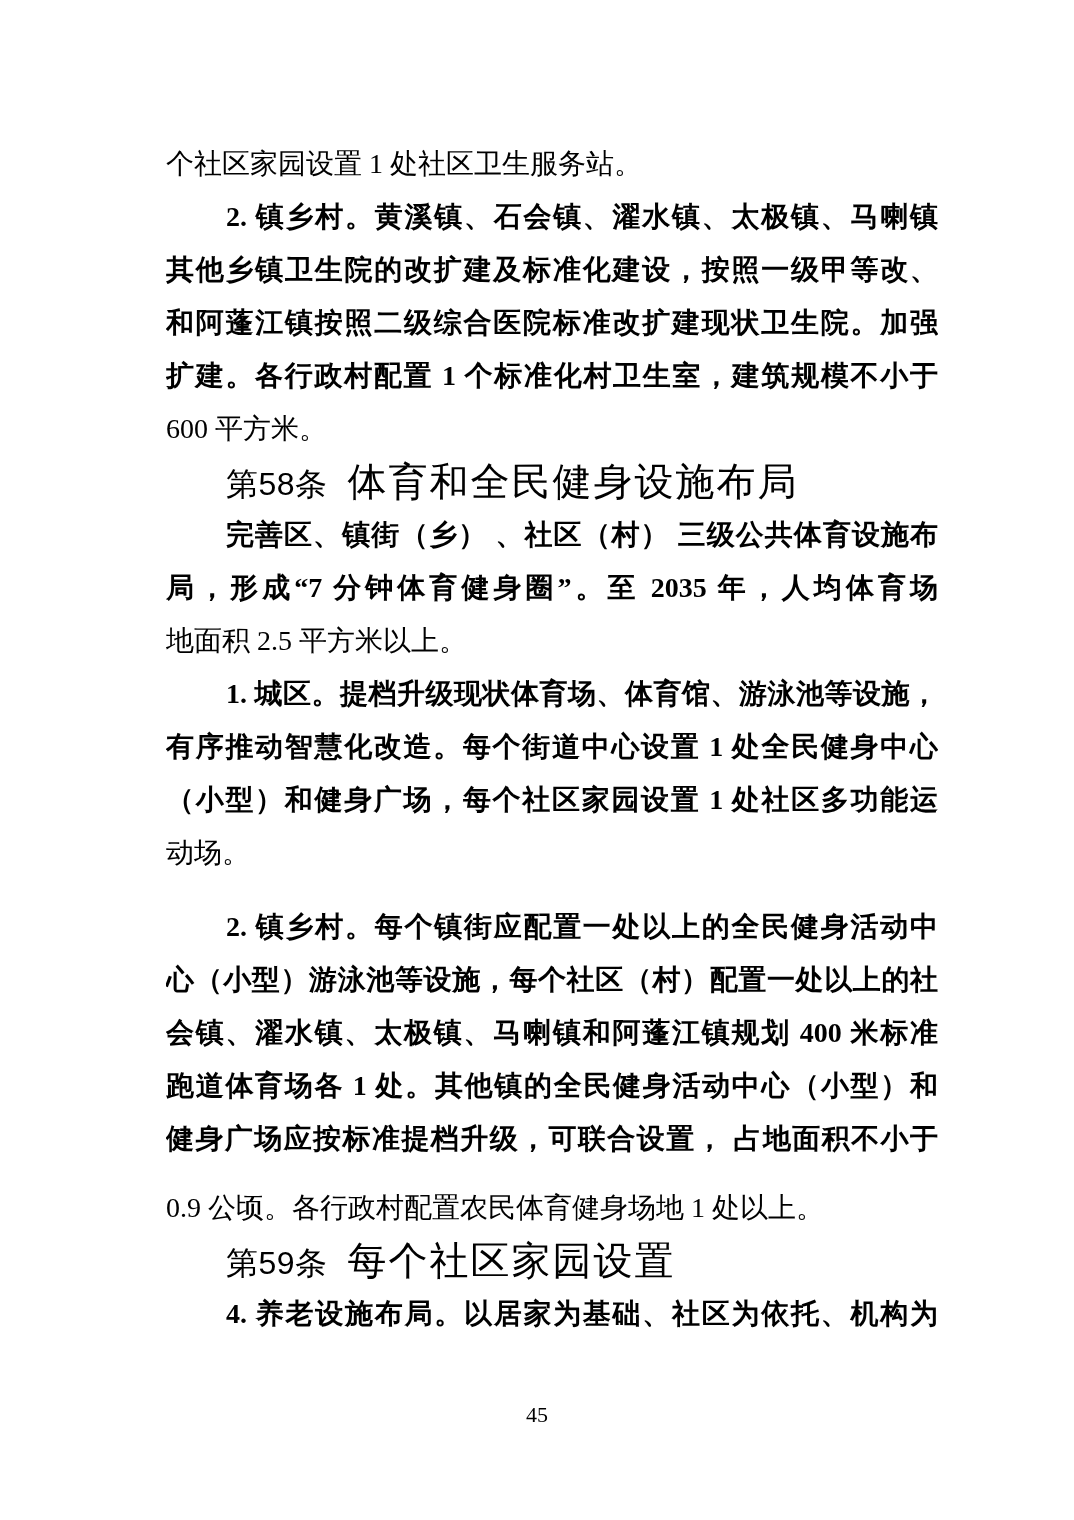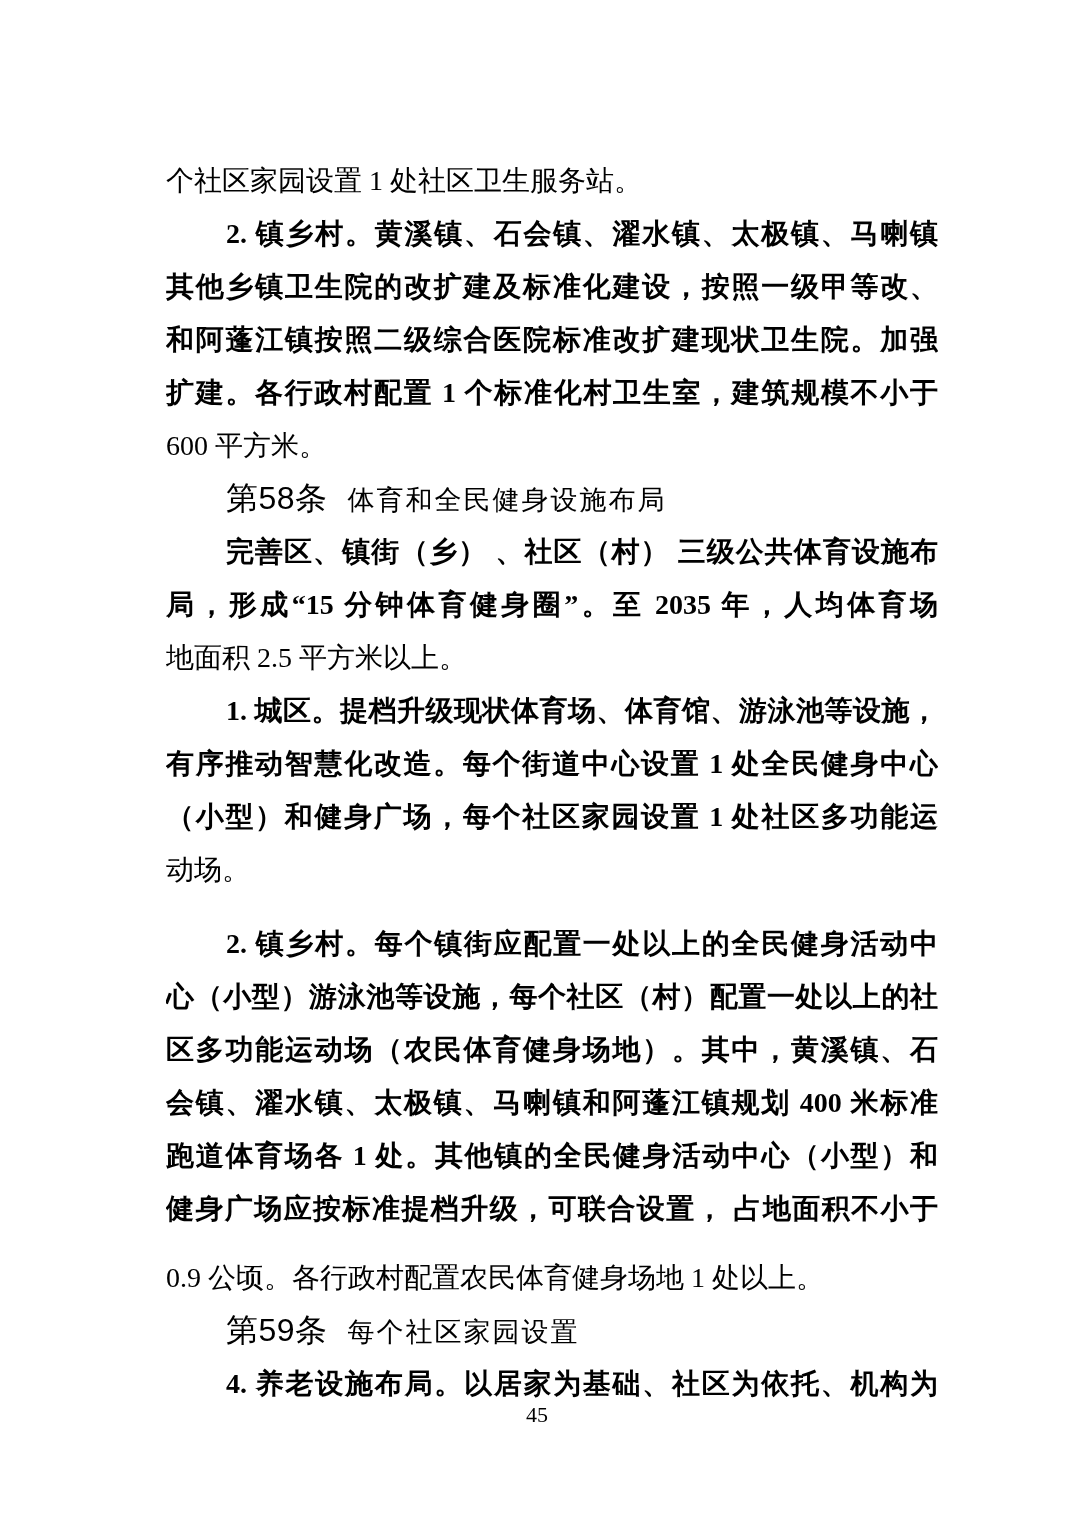--- a/index.html
+++ b/index.html
@@ -11,21 +11,21 @@
     width: 1074px;
     height: 1520px;
     background: #ffffff;
     overflow: hidden;
     margin: 0 auto;
   }
 
   .content {
     position: absolute;
     left: 166px;
-    top: 154px;
+    top: 137px;
     width: 772px;
     color: #000000;
   }
 
   .line {
     height: 53px;
     line-height: 53px;
     font-size: 28px;
     color: #000000;
     overflow: hidden;
@@ -43,21 +43,21 @@
   .line.heading { padding-left: 60px; }
 
   .head-num {
     font-family: "Liberation Sans", "DejaVu Sans", sans-serif;
     font-weight: 400;
     font-size: 32px;
     letter-spacing: 0.5px;
   }
 
   .head-title {
-    font-size: 27px;
+    font-size: 39px;
     margin-left: 20px;
     letter-spacing: 2px;
   }
 
   .page-number {
     position: absolute;
     left: 0;
     top: 1402px;
     width: 100%;
     text-align: center;
@@ -73,29 +73,28 @@
       <div class="line">个社区家园设置 1 处社区卫生服务站。</div>
       <div class="line justify indent">2. 镇乡村。黄溪镇、石会镇、濯水镇、太极镇、马喇镇</div>
       <div class="line justify">其他乡镇卫生院的改扩建及标准化建设，按照一级甲等改、</div>
       <div class="line justify">和阿蓬江镇按照二级综合医院标准改扩建现状卫生院。加强</div>
       <div class="line justify">扩建。各行政村配置 1 个标准化村卫生室，建筑规模不小于</div>
       <div class="line">600 平方米。</div>
       <div class="line heading">
     <span class="head-num">第58条</span><span class="head-title">体育和全民健身设施布局</span>
   </div>
       <div class="line justify indent">完善区、镇街（乡） 、社区（村） 三级公共体育设施布</div>
-      <div class="line justify">局，形成“15 分钟体育健身圈”。至 2035 年，人均体育场</div>
+      <div class="line justify">局，形成“7 分钟体育健身圈”。至 2035 年，人均体育场</div>
       <div class="line">地面积 2.5 平方米以上。</div>
       <div class="line justify indent">1. 城区。提档升级现状体育场、体育馆、游泳池等设施，</div>
       <div class="line justify">有序推动智慧化改造。每个街道中心设置 1 处全民健身中心</div>
       <div class="line justify">（小型）和健身广场，每个社区家园设置 1 处社区多功能运</div>
       <div class="line">动场。</div>
       <div class="line justify indent" style="margin-top: 21px;">2. 镇乡村。每个镇街应配置一处以上的全民健身活动中</div>
       <div class="line justify">心（小型）游泳池等设施，每个社区（村）配置一处以上的社</div>
-      <div class="line justify">区多功能运动场（农民体育健身场地）。其中，黄溪镇、石</div>
       <div class="line justify">会镇、濯水镇、太极镇、马喇镇和阿蓬江镇规划 400 米标准</div>
       <div class="line justify">跑道体育场各 1 处。其他镇的全民健身活动中心（小型）和</div>
       <div class="line justify">健身广场应按标准提档升级，可联合设置， 占地面积不小于</div>
       <div class="line" style="margin-top: 16px;">0.9 公顷。各行政村配置农民体育健身场地 1 处以上。</div>
       <div class="line heading">
     <span class="head-num">第59条</span><span class="head-title">每个社区家园设置</span>
   </div>
       <div class="line justify indent">4. 养老设施布局。以居家为基础、社区为依托、机构为</div>
     </div>
   <div class="page-number">45</div>

